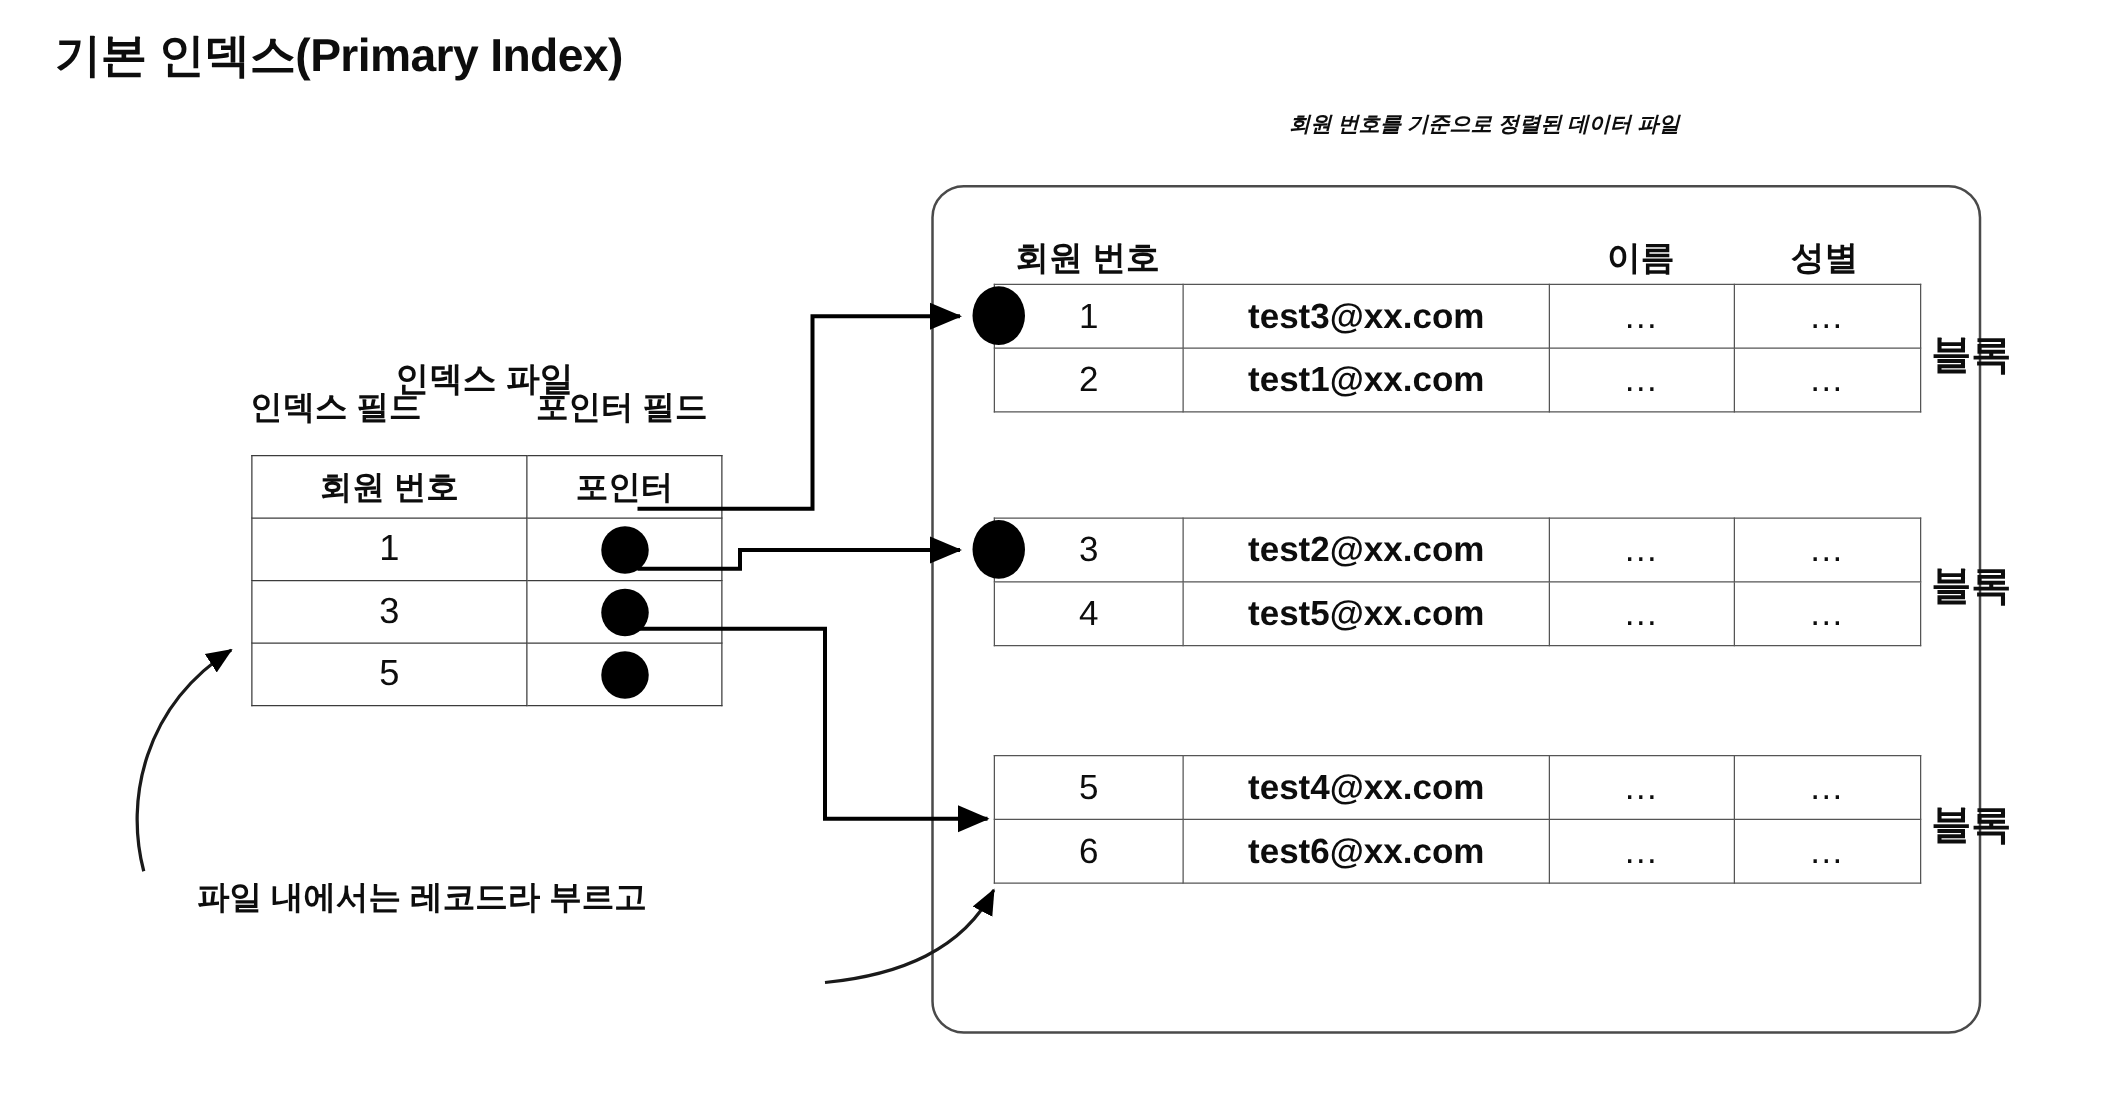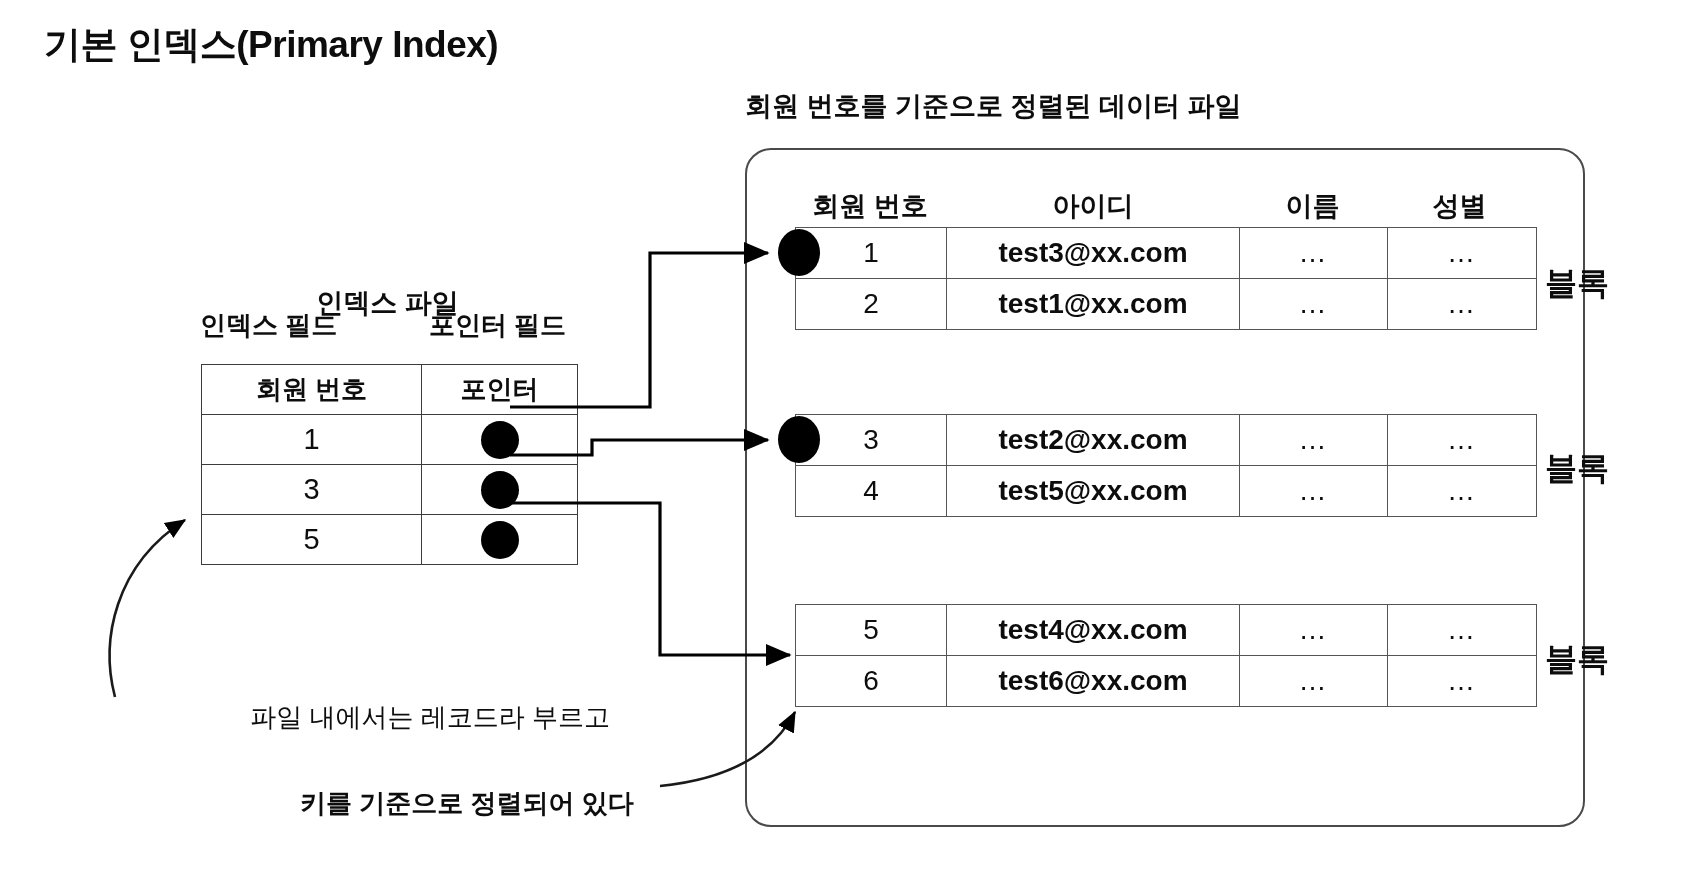--- a/index.html
+++ b/index.html
@@ -95,23 +95,25 @@
     background: #000;
     margin: 0 auto;
   }
 
   
   #datafile-title {
     position: absolute;
     left: 745px;
     top: 88px;
     width: 885px;
-    font-size: 27px;
-    font-weight: 700;
-    white-space: nowrap;
+    text-align: center;
+    font-size: 17px;
+    font-weight: 700;
+    white-space: nowrap;
+    font-style: italic;
   }
   #datafile-container {
     position: absolute;
     left: 745px;
     top: 148px;
     width: 840px;
     height: 679px;
     border: 2px solid #4a4a4a;
     border-radius: 26px;
     box-sizing: border-box;
@@ -177,23 +179,23 @@
   }
   #anchor-1 { top: 229px; }
   #anchor-2 { top: 416px; }
 
   
   #note-record {
     position: absolute;
     left: 65px;
     top: 700px;
     width: 545px;
-    text-align: right;
-    font-size: 26px;
-    font-weight: 400;
+    text-align: center;
+    font-size: 26px;
+    font-weight: 700;
     line-height: 1.32;
   }
   #note-sorted {
     position: absolute;
     left: 300px;
     top: 786px;
     font-size: 26px;
     font-weight: 700;
     white-space: nowrap;
   }
@@ -241,21 +243,20 @@
           <span class="dot"></span>
         </td>
       </tr>
     </tbody>
   </table>
 
   <div id="datafile-title">회원 번호를 기준으로 정렬된 데이터 파일</div>
   <div id="datafile-container"></div>
 
   <div class="dheader" id="dh-num">회원 번호</div>
-  <div class="dheader" id="dh-id">아이디</div>
   <div class="dheader" id="dh-name">이름</div>
   <div class="dheader" id="dh-sex">성별</div>
 
   <table class="block-table" id="block-1">
     <tbody>
       <tr>
         <td class="c-num">1</td>
         <td class="c-id">test3@xx.com</td>
         <td class="c-name ell">…</td>
         <td class="c-sex ell">…</td>
@@ -306,21 +307,20 @@
   <div class="block-label" id="block-label-1">블록</div>
   <div class="block-label" id="block-label-2">블록</div>
   <div class="block-label" id="block-label-3">블록</div>
 
   <div class="anchor-oval" id="anchor-1"></div>
   <div class="anchor-oval" id="anchor-2"></div>
 
   <div id="note-record">
     <div>파일 내에서는 레코드라 부르고</div>
   </div>
-  <div id="note-sorted">키를 기준으로 정렬되어 있다</div>
 
   <svg class="overlay" viewBox="0 0 1699 894">
     <defs>
       <marker id="arrowhead" markerWidth="9" markerHeight="9" refX="7.5" refY="4" orient="auto" markerUnits="strokeWidth">
         <path d="M0,0.6 L8,4 L0,7.4 z" fill="#000"></path>
       </marker>
     </defs>
 
     <path d="M 510,407 L 650,407 L 650,253 L 768,253" fill="none" stroke="#000" stroke-width="3.2" marker-end="url(#arrowhead)"></path>
 

